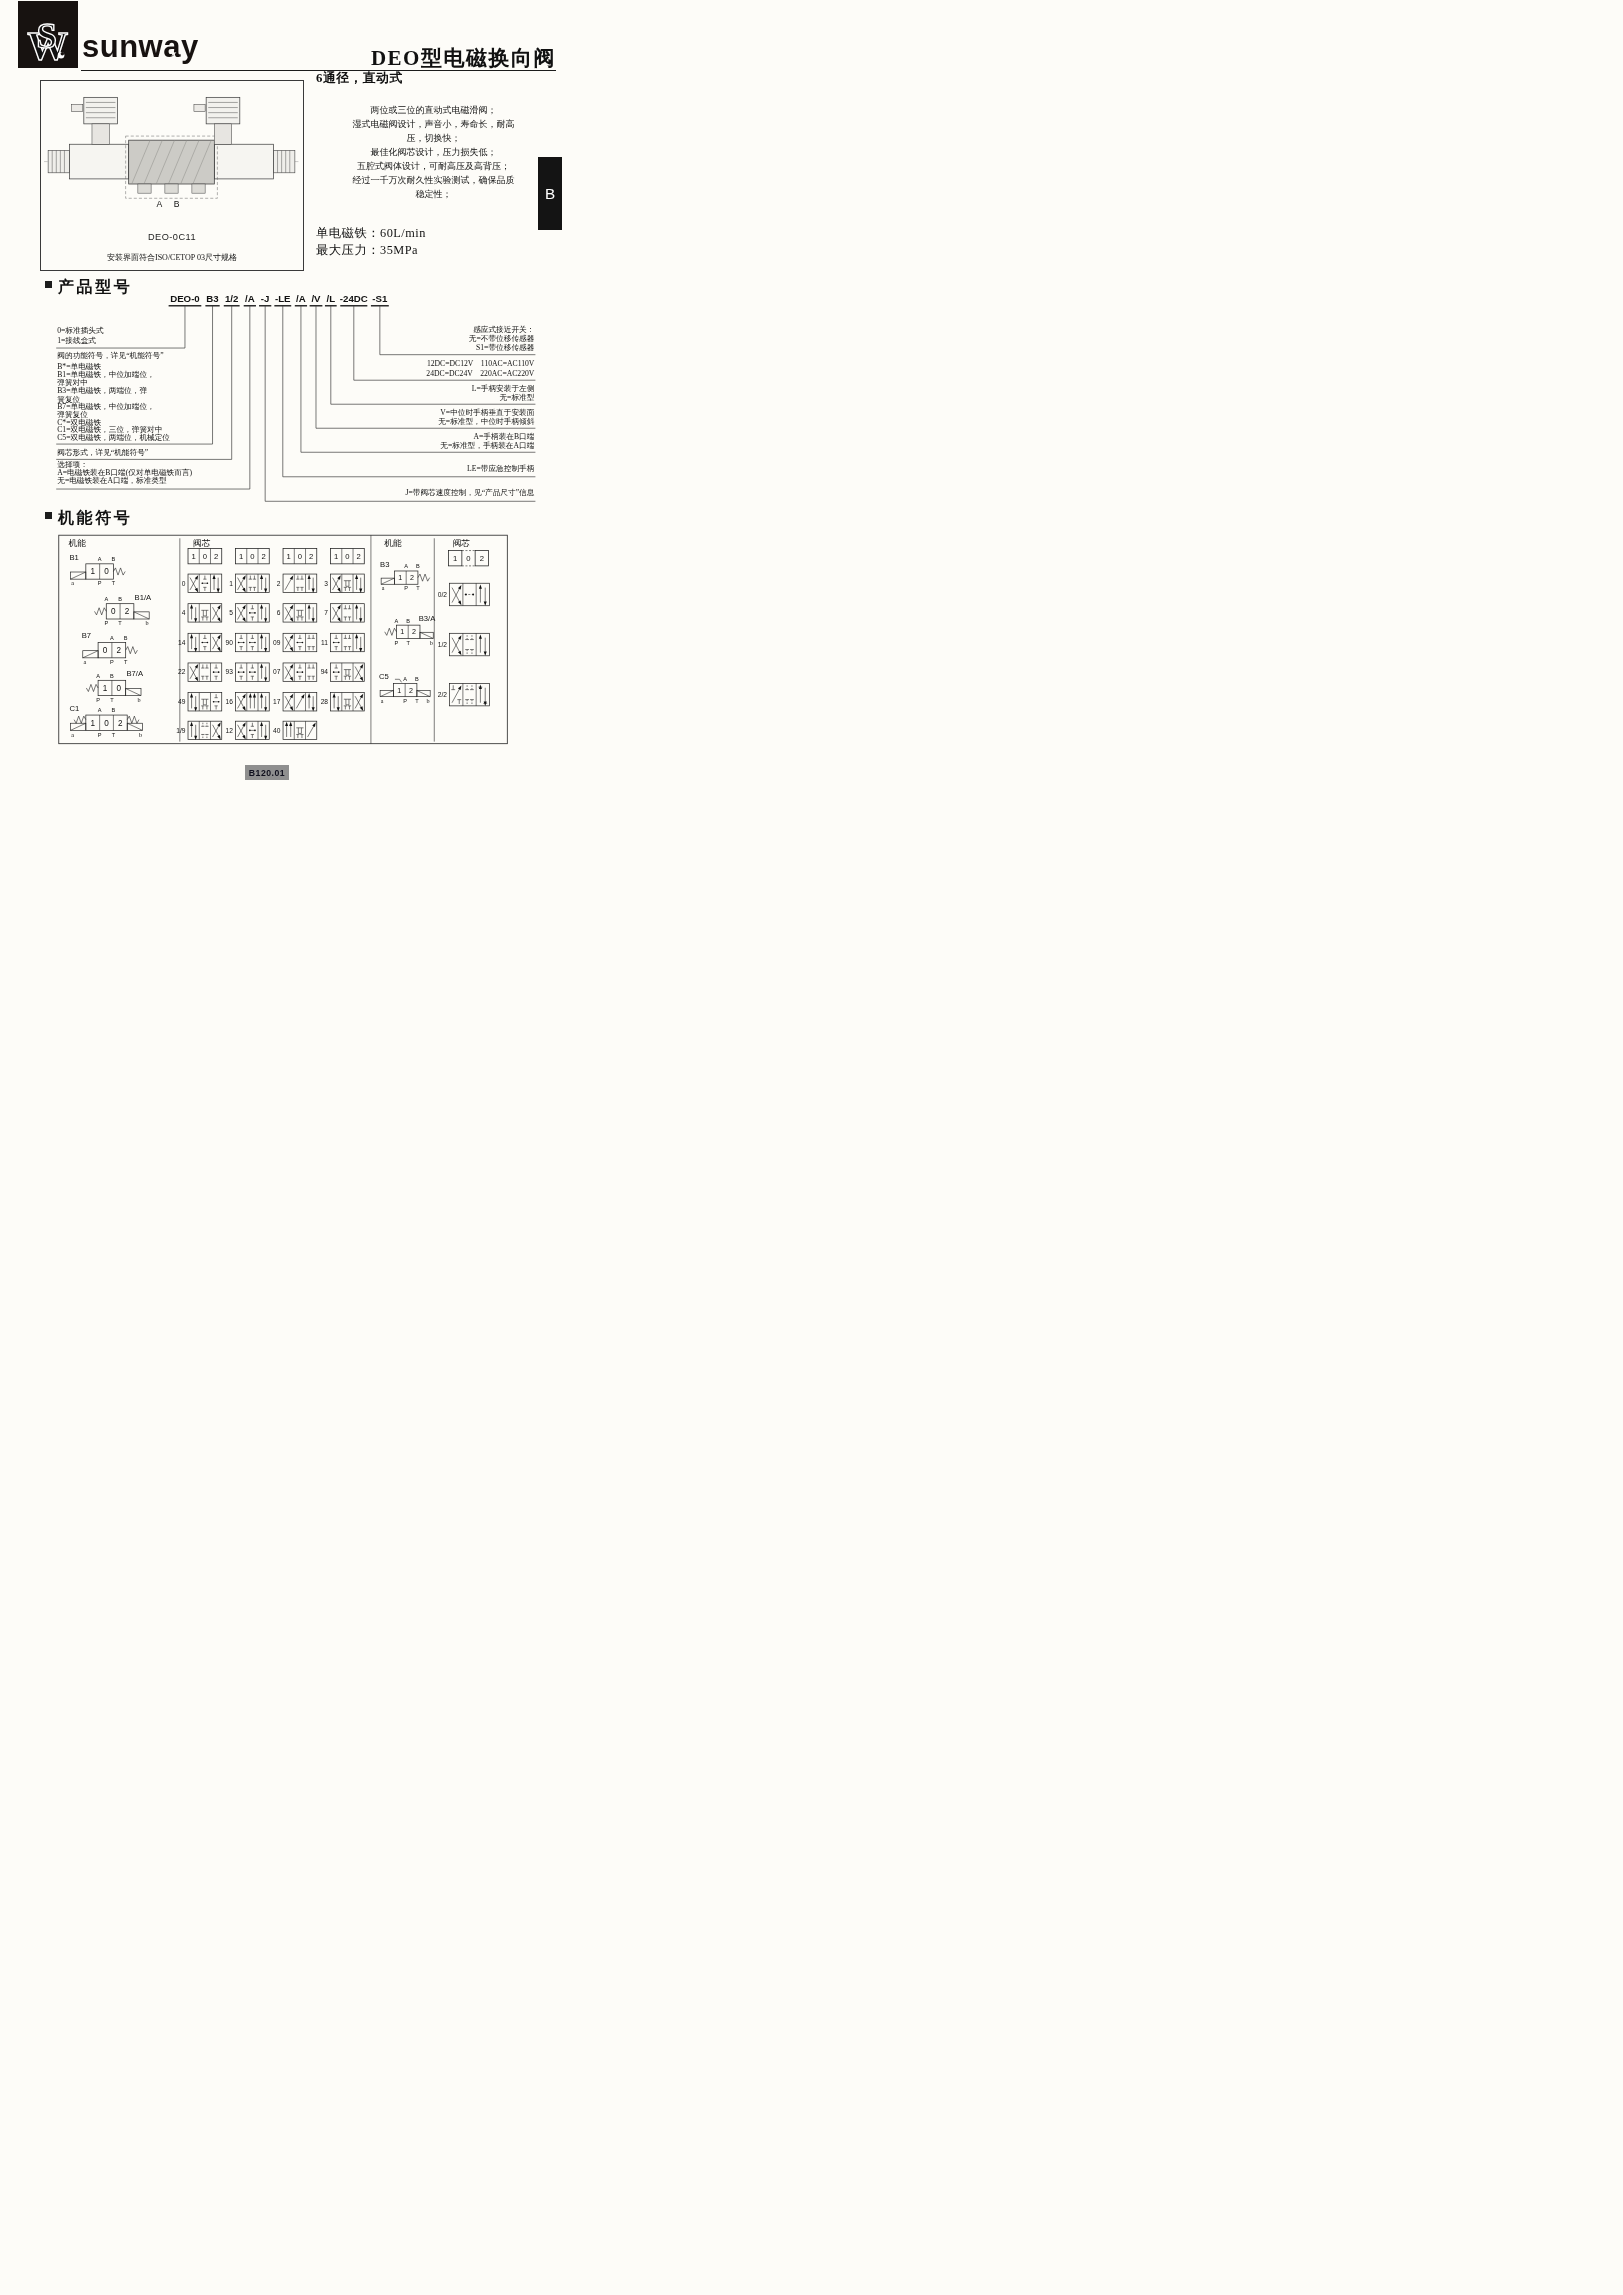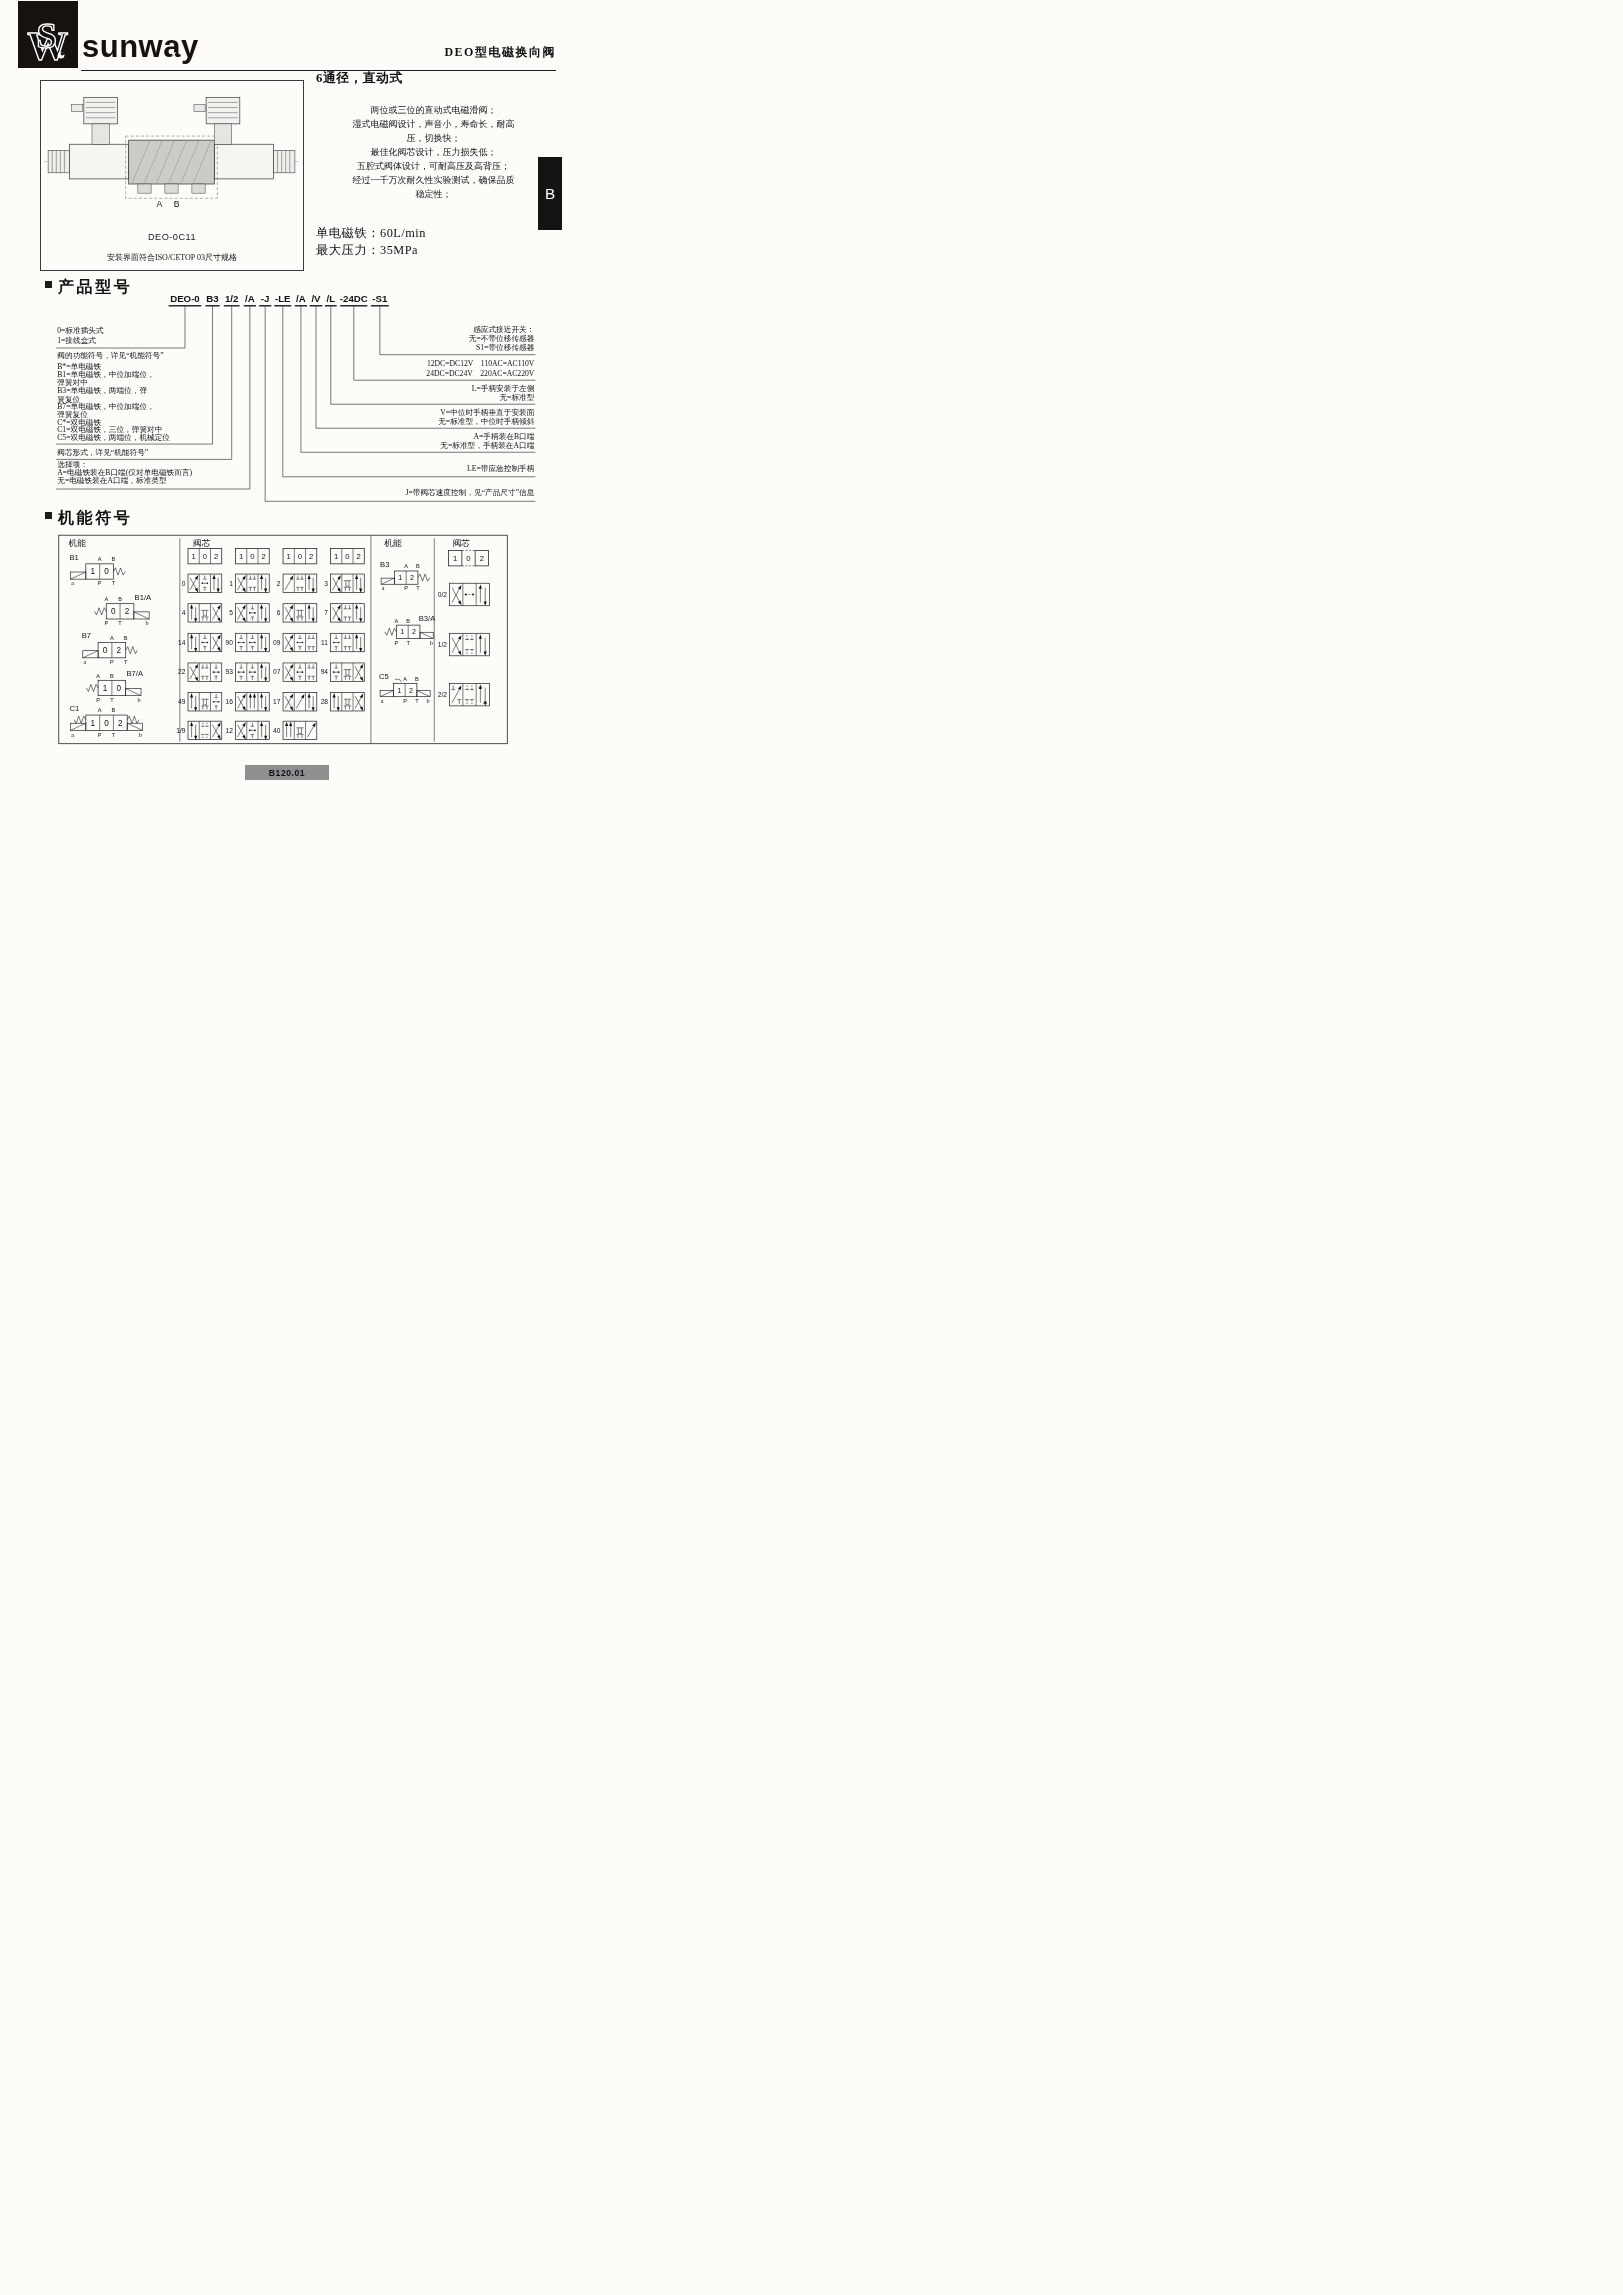--- a/index.html
+++ b/index.html
@@ -3,37 +3,37 @@
 <meta charset="utf-8">
 <style>
   html,body{margin:0;padding:0;background:#fdfcf8;}
   .page{position:relative;width:562px;height:795px;background:#fdfcf8;overflow:hidden;
         font-family:"Liberation Serif",serif;color:#111;}
   .abs{position:absolute;}
   .logo-block{left:18px;top:1px;width:60px;height:67px;background:#171210;}
   .brand{left:82px;top:31px;font-family:Liberation Sans, sans-serif;font-weight:bold;
          font-size:31px;letter-spacing:0.5px;color:#171210;line-height:1;}
   .brand-star{left:170px;top:49px;font-size:7.7px;color:#fdfcf8;font-family:"DejaVu Sans",sans-serif;}
-  .doc-title{right:6.1px;top:44px;font-size:12px;font-weight:bold;letter-spacing:1.5px;}
+  .doc-title{right:6.1px;top:44px;font-size:21px;font-weight:bold;letter-spacing:1.5px;}
   .header-rule{left:81px;top:70px;width:475px;height:1px;background:#1c1c1c;}
   .fig-box{left:40px;top:80px;width:262px;height:189px;border:0.8px solid #3a3a3a;background:#fdfcf8;}
   .fig-model{left:0;top:151px;width:100%;text-align:center;font-family:"Liberation Sans",sans-serif;
              font-size:9.2px;letter-spacing:0.5px;color:#222;}
   .fig-caption{left:0;top:171px;width:100%;text-align:center;font-size:8px;color:#111;}
   .intro-head{left:316px;top:70px;font-size:12.8px;font-weight:600;letter-spacing:0.5px;}
   .intro-lines{left:316px;top:103px;width:235px;font-size:9px;line-height:14px;text-align:center;}
   .spec1{left:316px;top:225px;font-size:12.3px;letter-spacing:0.5px;}
   .spec2{left:316px;top:242px;font-size:12.3px;letter-spacing:0.5px;}
   .side-tab{left:538px;top:157px;width:24px;height:73px;background:#141414;color:#fff;
             display:flex;align-items:center;justify-content:center;
             font-family:"Liberation Sans",sans-serif;font-size:15.3px;}
   .sec-bullet{width:6.6px;height:6.6px;background:#1d1d1d;}
   .sec-title{font-size:16px;letter-spacing:2.6px;font-weight:600;}
   .svg-abs{position:absolute;left:0;}
-  .footer-badge{left:245px;top:765px;width:84px;height:15.3px;background:#8f8f8f;
+  .footer-badge{left:245px;top:765px;width:44px;height:15.3px;background:#8f8f8f;
                 color:#10101e;display:flex;align-items:center;justify-content:center;
                 font-family:"Liberation Sans",sans-serif;font-size:8.7px;font-weight:bold;letter-spacing:0.5px;}
   svg text{fill:#111;}
 </style>
 </head>
 <body>
 
 <div class="page">
 
   <div class="abs logo-block">

